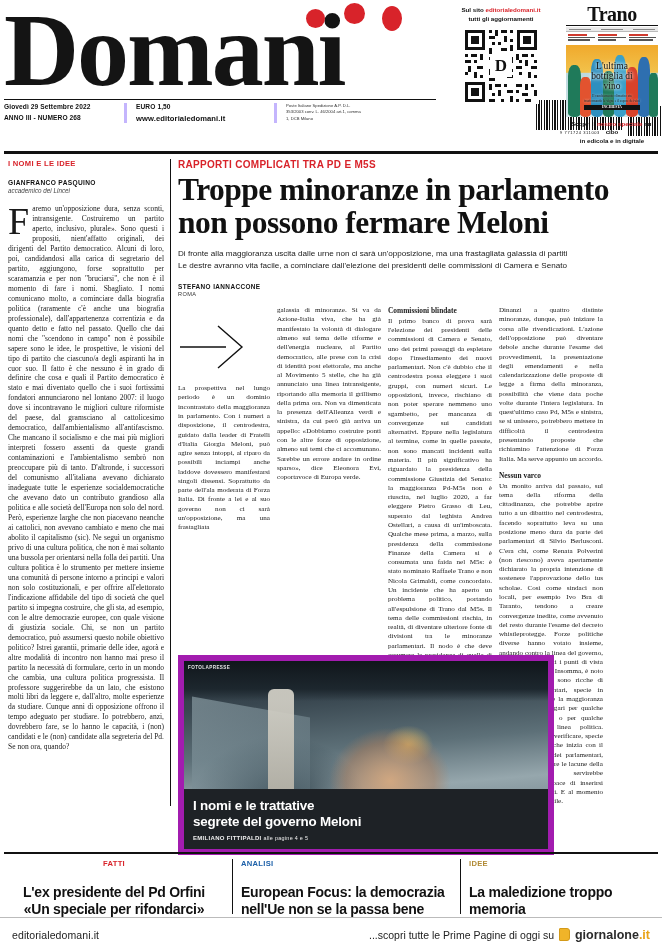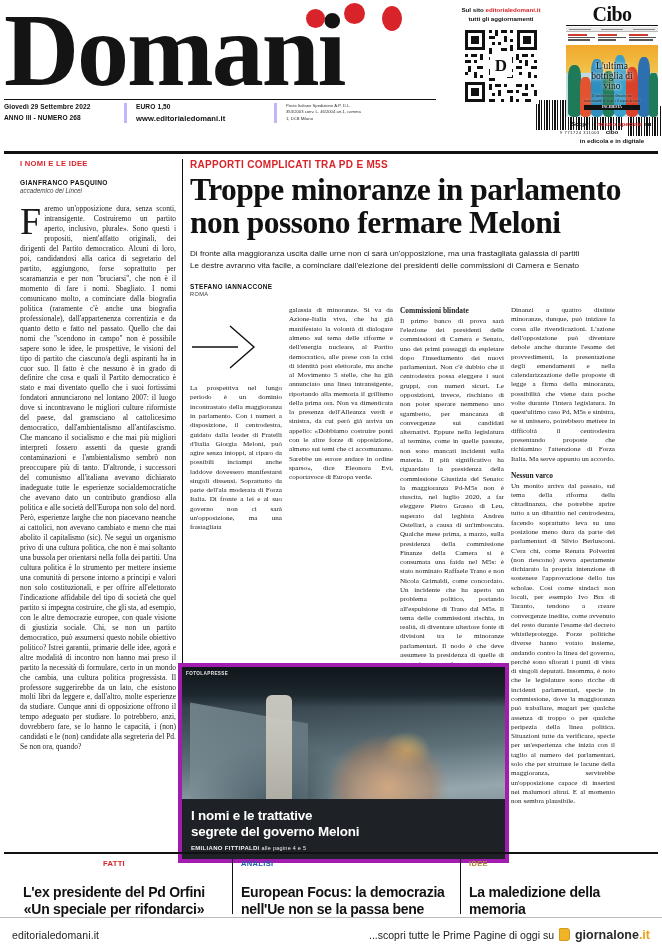--- a/index.html
+++ b/index.html
@@ -77,21 +77,21 @@
      font-family:"Liberation Serif", serif; }
   .cibo-ov-title { font-size:9.5px; line-height:1.08; font-weight:400; color:#111; text-shadow:0 0 3px #fff,0 0 5px #fff; }
   .cibo-ov-sub { font-size:3.4px; line-height:1.4; margin-top:3px; color:#222; text-shadow:0 0 3px #fff; }
   .cibo-ov-band { background:#111; color:#fff; font-size:3.6px; font-weight:700; padding:.5px 0; margin-top:1px; }
   .cibo-promo { font-size:6.2px; font-weight:700; text-align:center; line-height:1.45; margin-top:3px; }
   .cibo-promo .red { color:#d8232a; }
 
   .hr-double { border-top:2px solid #111; border-bottom:1px solid #111; height:3px; margin:3px 4px 0; }
 
   
-  .content { position:relative; padding: 5px 20px 0; display:flex; }
+  .content { position:relative; padding: 5px 8px 0; display:flex; }
   .col-left { width: 163px; padding-right: 6px; border-right: 1px solid #111; }
   .col-main { flex: 1; padding-left: 7px; }
 
   .kicker { font-size: 7.6px; font-weight: 700; letter-spacing:.3px; margin-bottom: 3px; }
   .kicker.red { color: #d8232a; }
   .kicker.blue { color: #1b5fa8; }
   .kicker.gold { color: #b08a34; }
 
   .left-head {
     font-family:"Liberation Serif", serif; font-weight:400; font-size:24.5px;
@@ -126,22 +126,22 @@
   .mc1 { width:92px; position:relative; }
   .mc2 { width:104px; }
   .mc3 { width:104px; }
   .mc4 { width:104px; }
   .sub-h { font-family:"Liberation Serif", serif; font-weight:700; font-size:7.4px; margin:7px 0 1px; }
 
   .arrow-box { height:78px; position:relative; }
   .arrow-box svg { position:absolute; left:2px; top:18px; }
 
   
-  .photo-wrap { position:relative; margin-top:14px; width:331px; height:200px;
-     border:4px solid #a21caf; overflow:hidden; }
+  .photo-wrap { position:relative; margin-top:6px; width:376px; height:200px;
+     border:6px solid #a21caf; overflow:hidden; }
   .photo {
     position:absolute; inset:0;
     background:
       radial-gradient(ellipse 80px 70px at 206px 120px, rgba(214,168,126,.92) 0%, rgba(176,127,92,.5) 55%, rgba(0,0,0,0) 76%),
       radial-gradient(ellipse 36px 28px at 224px 84px, rgba(226,190,104,.85) 0%, rgba(0,0,0,0) 70%),
       radial-gradient(ellipse 120px 90px at 95px 140px, rgba(30,48,58,.95) 0%, rgba(0,0,0,0) 72%),
       linear-gradient(175deg,#28333b 0%, #38464f 22%, #5d7078 46%, #96a7ad 66%, #6f8088 86%, #2f3a41 100%);
   }
   .ph-dark-top { position:absolute; left:0; top:0; width:100%; height:40px;
      background:linear-gradient(180deg,#10161b 0%, #1d272e 70%, rgba(29,39,46,0) 100%); }
@@ -294,21 +294,21 @@
               <rect x="71" y="62" width="3" height="6"></rect>
             <rect x="53" y="71" width="3" height="3"></rect>
               <rect x="62" y="71" width="6" height="3"></rect>
           </g>
         </svg>
         <div class="qlogo">D</div>
       </div>
     </div>
 
     <div class="cibo">
-      <div class="cibo-masthead">Cibo</div>
+      <div class="cibo-masthead">Trano</div>
       <div class="cibo-mini-rule"></div>
       <div class="cibo-bar">
           <span></span>
           <span></span>
           <span></span>
         </div>
       <div class="cibo-heads">
         <div>
             <i></i>
             <u></u>
@@ -447,21 +447,21 @@
       </div>
       <div class="si-by">
         <span>F. DE BENEDETTI, M. GERGELY E T. ROELCKE</span>
         <em>a pagina</em><b>13</b>
       </div>
     </div>
 
     <div class="strip-item si3">
       <div class="kicker gold">IDEE</div>
       <div class="si-head">
-        <div>La maledizione della memoria</div>
+        <div>La maledizione troppo memoria</div>
         <div>nel Proust visto da Piperno</div>
       </div>
       <div class="si-by">
         <span>FABRIZIO SINISI</span>
         <em>a pagina</em><b>14</b>
       </div>
     </div>
   </div>
 
   <div class="footer">

